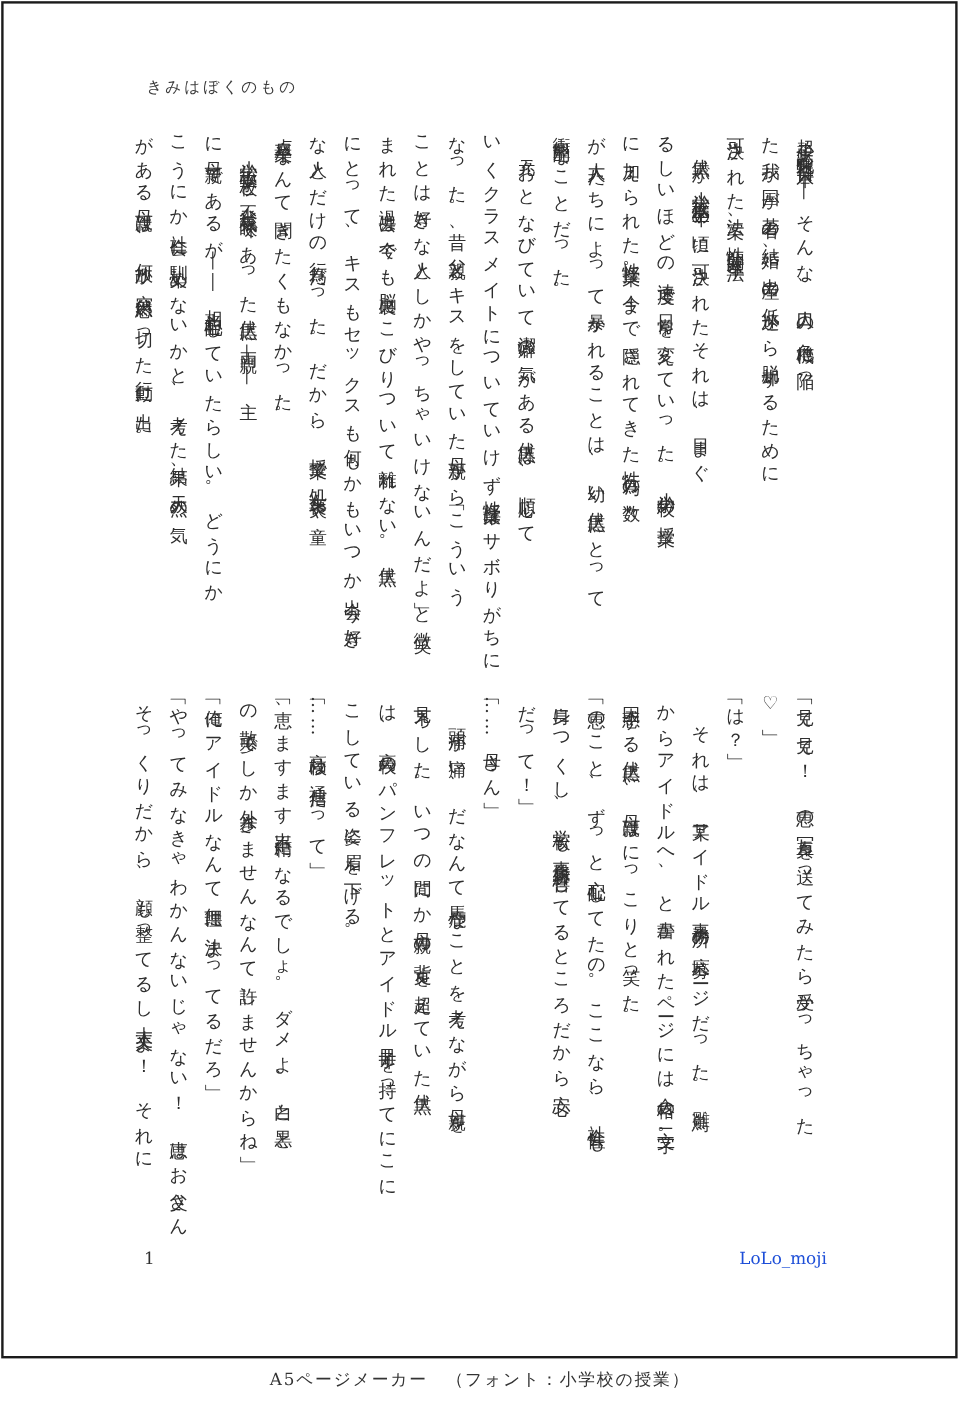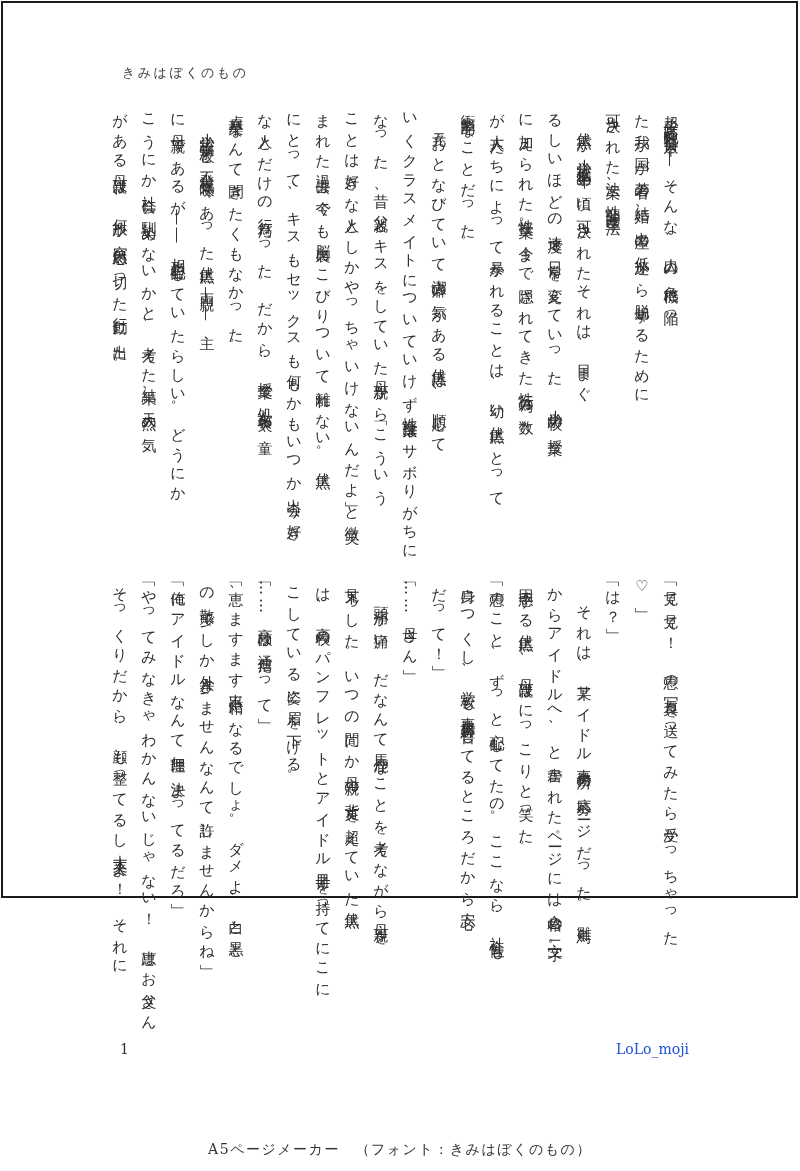--- a/index.html
+++ b/index.html
@@ -10,21 +10,21 @@
     background: #ffffff;
     overflow: hidden;
     font-family: "DejaVu Serif", "Liberation Serif", serif;
   }
   .page-frame {
     position: absolute;
     box-sizing: border-box;
     left: 1px;
     top: 1px;
     width: 797px;
-    height: 897px;
+    height: 1131px;
     border: 2px solid #1b1b1b;
     background: #ffffff;
   }
   .running-header {
     position: absolute;
     left: 119px;
     top: 61px;
     font-size: 13px;
     letter-spacing: 2.5px;
     color: #3c3c3c;
@@ -129,16 +129,16 @@
         <div class="vline">そっくりだから、顔も整ってるし大丈夫よ！　それに</div>
       </div>
 
     <div class="page-number">1</div>
 
     <div class="author-credit">LoLo_moji</div>
 
   </div>
 
   <div class="caption-bar">
-    <span class="caption-text">A5ページメーカー　（フォント：きみはぼくのもの）</span>
+    <span class="caption-text">A5ページメーカー　（フォント：小学校の授業）</span>
   </div>
 
 </div>
 
 </body></html>

